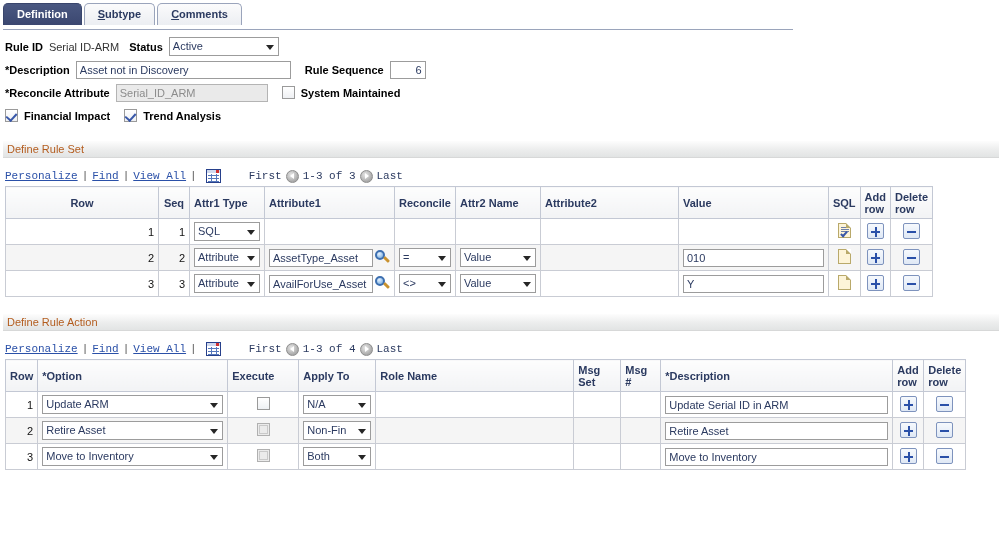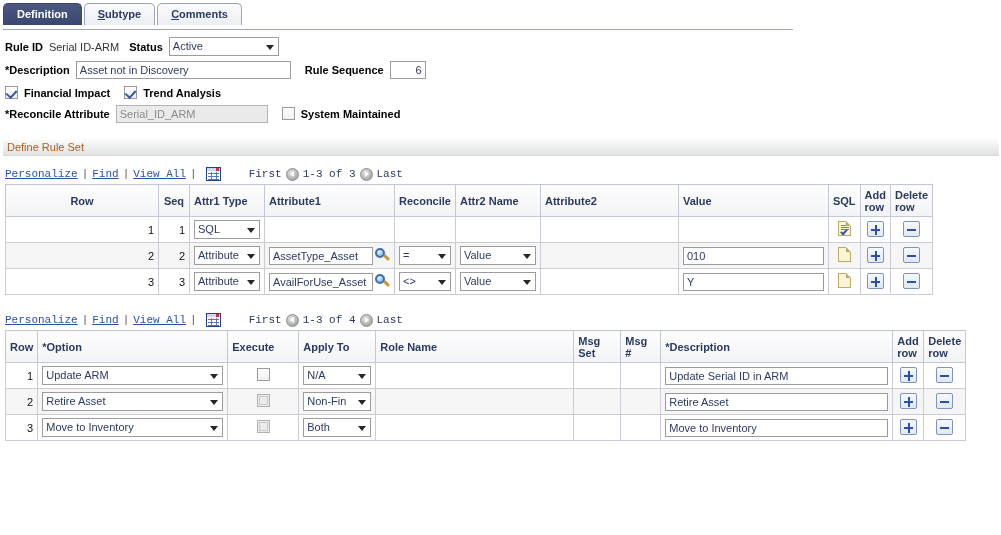--- a/index.html
+++ b/index.html
@@ -244,38 +244,38 @@
     <div class="frow">
       <span class="lbl">*Description</span>
       <span class="sp6"></span>
       <input class="txt" style="width: 215px;" type="text" value="Asset not in Discovery">
       <span class="sp14"></span>
       <span class="lbl">Rule Sequence</span>
       <span class="sp6"></span>
       <input class="txt" style="width: 36px; text-align: right;" type="text" value="6">
     </div>
 
+    <div class="frow">
+      <span class="lbl">*Reconcile Attribute</span>
+      <span class="sp6"></span>
+      <input class="txt disabledfield" style="width: 152px;" type="text" disabled="" value="Serial_ID_ARM">
+      <span class="sp14"></span>
+      <span class="cb"></span>
+      <span class="sp6"></span>
+      <span class="lbl">System Maintained</span>
+    </div>
+
     <div class="frow" style="margin-bottom:2px;">
       <span class="cb checked"></span>
       <span class="sp6"></span>
       <span class="lbl">Financial Impact</span>
       <span class="sp14"></span>
       <span class="cb checked"></span>
       <span class="sp6"></span>
       <span class="lbl">Trend Analysis</span>
-    </div>
-
-    <div class="frow">
-      <span class="lbl">*Reconcile Attribute</span>
-      <span class="sp6"></span>
-      <input class="txt disabledfield" style="width: 152px;" type="text" disabled="" value="Serial_ID_ARM">
-      <span class="sp14"></span>
-      <span class="cb"></span>
-      <span class="sp6"></span>
-      <span class="lbl">System Maintained</span>
     </div>
 
   </div>
 
   <div style="margin-top:16px;">
     <div class="secbar">
       <span>Define Rule Set</span>
     </div>
 
     <div class="gtools">
@@ -423,20 +423,23 @@
           </td>
           <td class="ctr"><span class="pageicon"></span></td>
           <td class="ctr"><span class="iconbtn plus"></span></td>
           <td class="ctr"><span class="iconbtn"></span></td>
         </tr>
       </tbody>
     </table>
   </div>
 
   <div style="margin-top:17px;">
+    <div class="secbar">
+      <span>Define Rule Action</span>
+    </div>
 
     <div class="gtools">
       <span class="glink">Personalize</span>
       <span class="gsep">|</span>
       <span class="glink">Find</span>
       <span class="gsep">|</span>
       <span class="glink">View All</span>
       <span class="gsep">|</span>
       <span class="gridicon">
         <i class="gi-top"></i>

